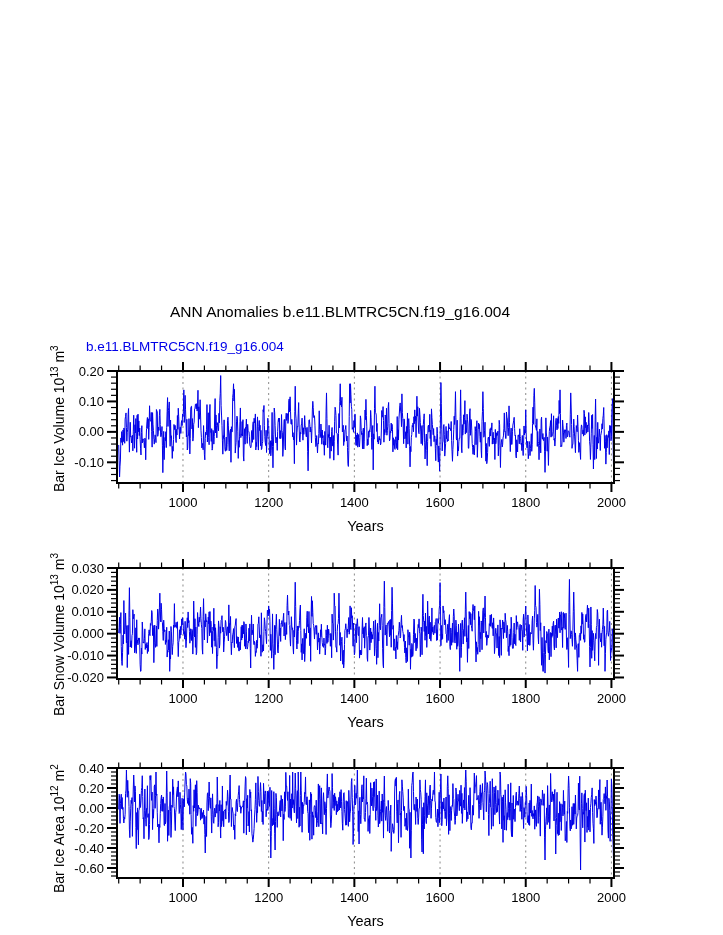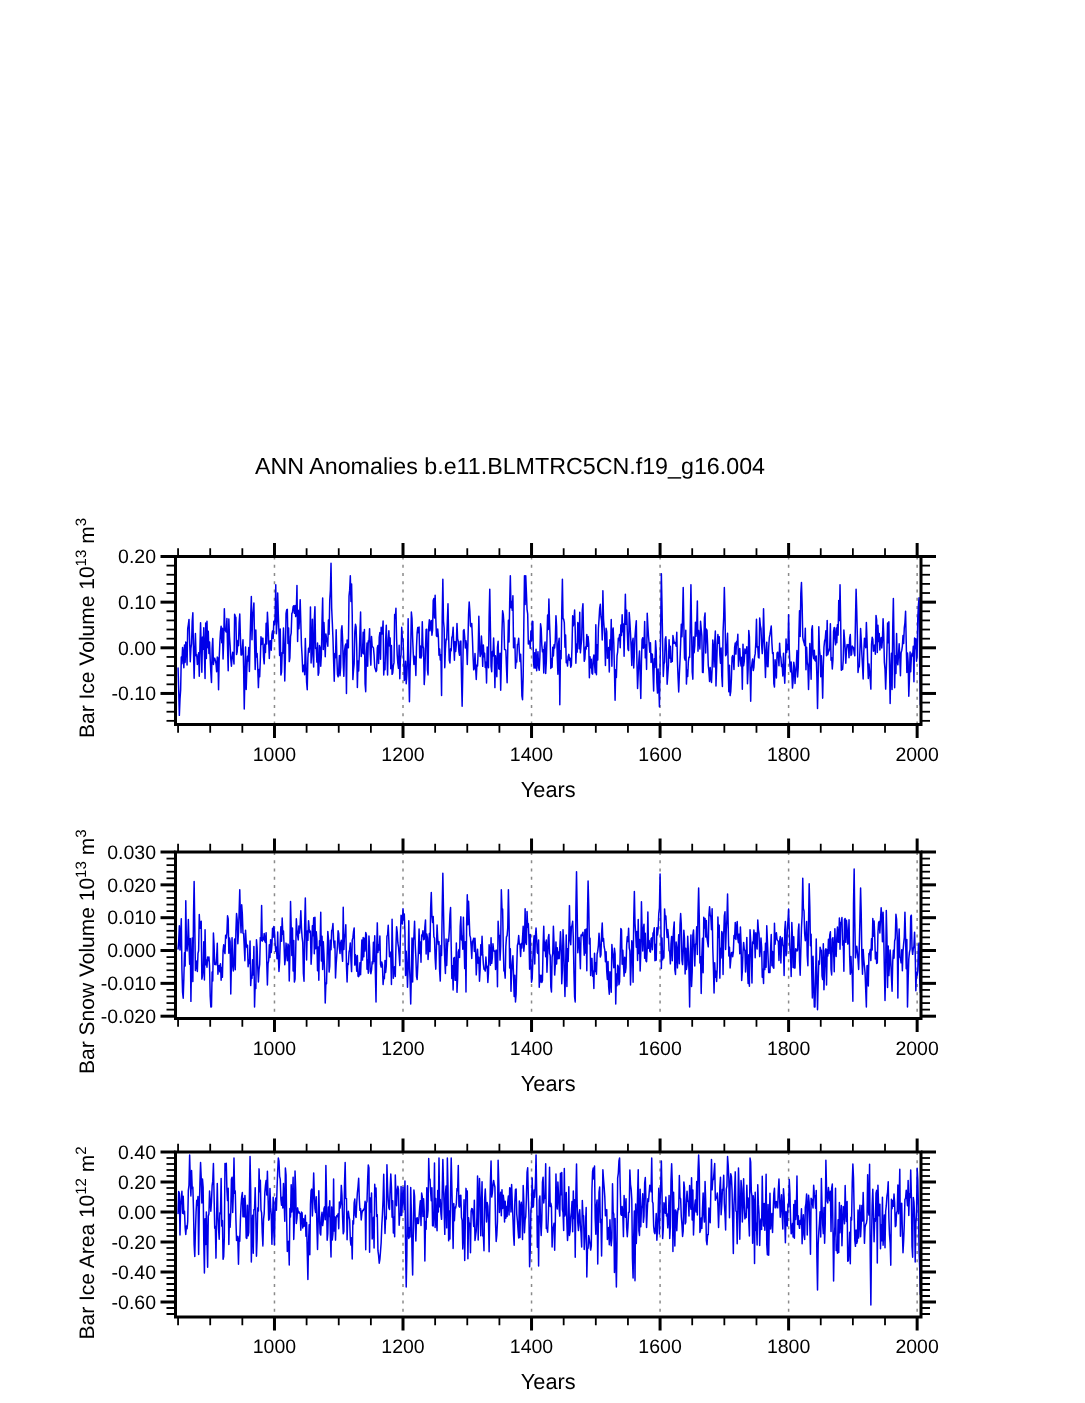--- a/index.html
+++ b/index.html
@@ -14,20 +14,21 @@
   svg{position:absolute;left:0;top:0;}
   svg text{font-family:"Liberation Sans",sans-serif;fill:#000;}
   .xticklab,.yticklab{font-size:13px;}
   .axlab{font-size:14.5px;}
 </style>
 </head>
 <body>
 
 <div id="figure">
   <div id="figure-title">ANN Anomalies b.e11.BLMTRC5CN.f19_g16.004</div>
+  <div id="legend-label" style="color: rgb(0, 0, 232);">b.e11.BLMTRC5CN.f19_g16.004</div>
   <div id="panels">
       <svg width="723" height="935" viewBox="0 0 723 935">
         <g>
           <clipPath id="clip-ice-volume">
             <rect x="101" y="371" width="497" height="112"></rect>
           </clipPath>
           <g>
             <line x1="166.98103448275862" y1="371" x2="166.98103448275862" y2="483" stroke="#8a8a8a" stroke-width="1" stroke-dasharray="2 3.5"></line>
             <line x1="252.67068965517242" y1="371" x2="252.67068965517242" y2="483" stroke="#8a8a8a" stroke-width="1" stroke-dasharray="2 3.5"></line>
             <line x1="338.36034482758623" y1="371" x2="338.36034482758623" y2="483" stroke="#8a8a8a" stroke-width="1" stroke-dasharray="2 3.5"></line>

